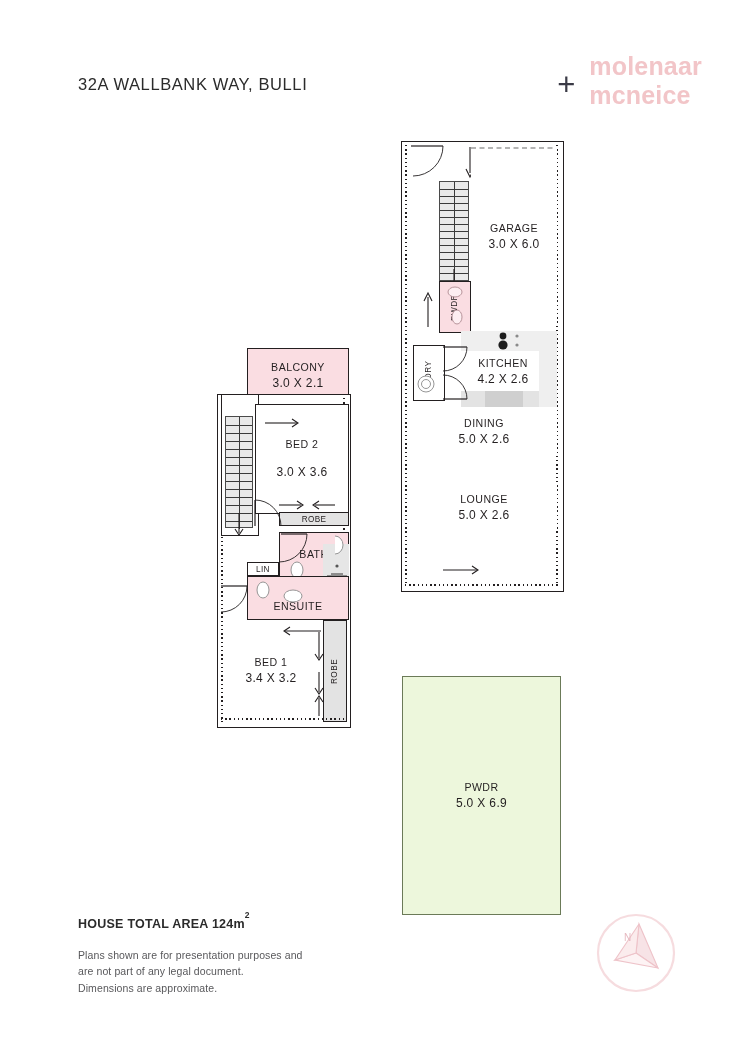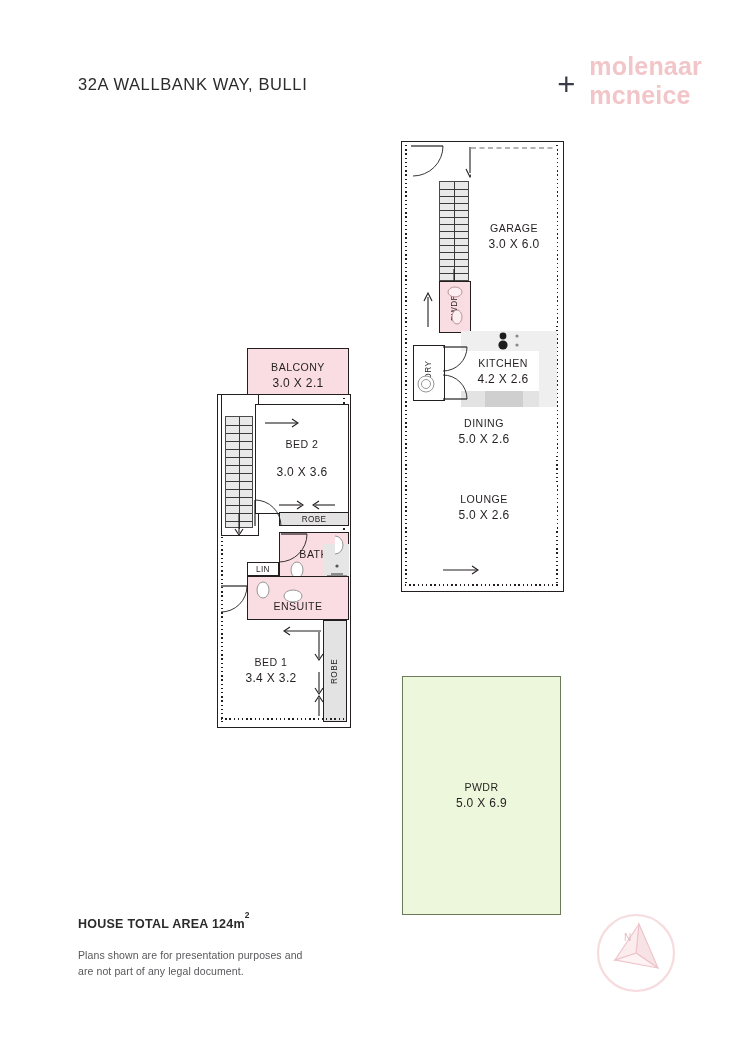--- a/index.html
+++ b/index.html
@@ -423,20 +423,21 @@
   </div>
 </div>
 
 <div id="total-area">
   <span>HOUSE TOTAL AREA 124m</span><sup>2</sup>
 </div>
 
 <div id="disclaimer">
   <div>Plans shown are for presentation purposes and</div>
   <div>are not part of any legal document.</div>
+  <div>Dimensions are approximate.</div>
 </div>
 
 <svg id="compass" viewBox="0 0 82 82">
   <circle cx="41" cy="41" r="38" fill="none" stroke="#f6dcdf" stroke-width="2.2"></circle>
   <path d="M41 41 L63 56 L44 12 Z" fill="#f7e3e6" stroke="#eec3c9" stroke-width="1.1"></path>
   <path d="M41 41 L63 56 L20 48 Z" fill="#fdf3f4" stroke="#eec3c9" stroke-width="1.1"></path>
   <path d="M41 41 L20 48 L44 12 Z" fill="#fbeced" stroke="#eec3c9" stroke-width="1.1"></path>
   <text x="29" y="29" font-family="'Liberation Sans', sans-serif" font-size="10" fill="#e6b9c0">N</text>
 </svg>
 

